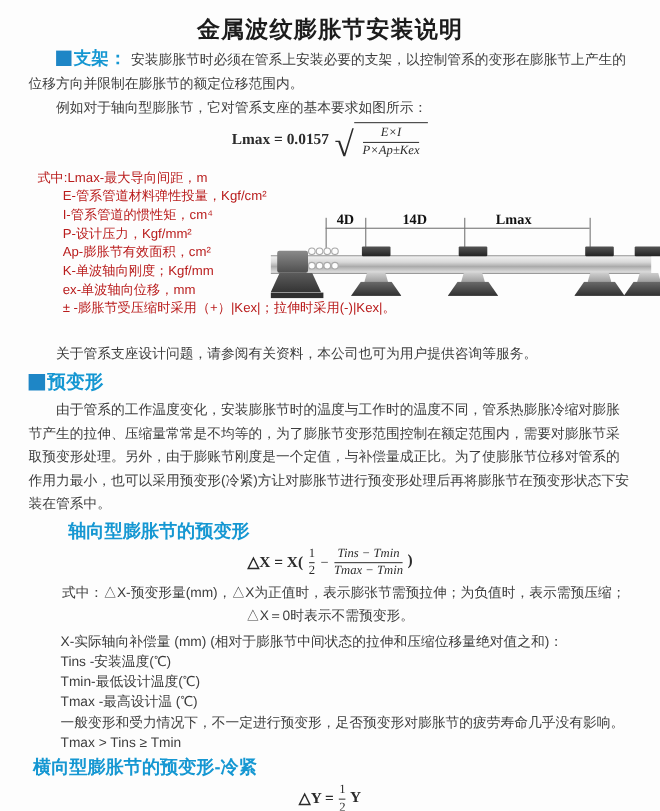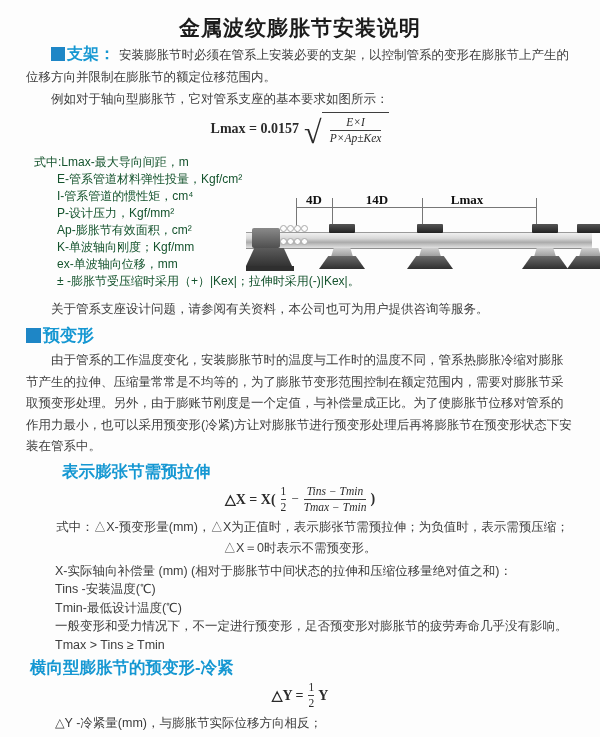--- a/index.html
+++ b/index.html
@@ -61,21 +61,21 @@
     font-size:11.5px;line-height:15px;font-style:italic;
     vertical-align:middle;
   }
   .vfrac .den{border-top:1px solid #3e3e3e;}
   .vfrac.upright{font-style:normal;}
   .f-op{margin:0 5px;font-size:13px;}
   
   .vars{margin-top:8px;}
   .vars div{
     margin-left:57px;
-    font-size:12px;line-height:17px;color:#14532d;
+    font-size:12px;line-height:17px;color:#b91c1c;
   }
   .vars div:first-child{margin-left:34px;}
   .sub-lines{margin-top:3px;}
   .sub-lines div{
     margin:0 26px 0 55px;
     font-size:12.5px;line-height:18.5px;color:#3d3d3d;
   }
   
   .diagram{
     position:absolute;left:246px;top:194px;
@@ -165,27 +165,27 @@
     <span class="saddle" style="left:173px;"></span>
     <span class="gbase" style="left:161px;"></span>
     <span class="cap" style="left:286px;"></span>
     <span class="saddle" style="left:288px;"></span>
     <span class="gbase" style="left:276px;"></span>
     <span class="cap" style="left:331px;"></span>
     <span class="saddle" style="left:333px;"></span>
     <span class="gbase" style="left:321px;"></span>
   </div>
 
-  <p class="body indent" style="margin-top:8px;">关于管系支座设计问题，请参阅有关资料，本公司也可为用户提供咨询等服务。</p>
+  <p class="body indent" style="margin-top:21px;">关于管系支座设计问题，请参阅有关资料，本公司也可为用户提供咨询等服务。</p>
 
   <div class="h2"><span class="sq"></span><span>预变形</span></div>
 
   <p class="body indent" style="margin-top:2px;line-height:21.5px;">由于管系的工作温度变化，安装膨胀节时的温度与工作时的温度不同，管系热膨胀冷缩对膨胀节产生的拉伸、压缩量常常是不均等的，为了膨胀节变形范围控制在额定范围内，需要对膨胀节采取预变形处理。另外，由于膨账节刚度是一个定值，与补偿量成正比。为了使膨胀节位移对管系的作用力最小，也可以采用预变形(冷紧)方让对膨胀节进行预变形处理后再将膨胀节在预变形状态下安装在管系中。</p>
 
-  <div class="h3">表示膨张节需预拉伸</div>
+  <div class="h3">轴向型膨胀节的预变形</div>
 
   <div class="formula">
     <span class="f-lhs">△X = X(</span>
     <span class="vfrac upright">
       <span class="num">1</span>
       <span class="den">2</span>
     </span>
     <span class="f-op">−</span>
     <span class="vfrac">
       <span class="num">Tins − Tmin</span>
@@ -193,20 +193,21 @@
     </span>
     <span class="f-rhs">)</span>
   </div>
 
   <p class="body indent" style="margin-top:2px;line-height:21px;text-align:center;">式中：△X-预变形量(mm)，△X为正值时，表示膨张节需预拉伸；为负值时，表示需预压缩；△X＝0时表示不需预变形。</p>
 
   <div class="sub-lines">
     <div>X-实际轴向补偿量 (mm) (相对于膨胀节中间状态的拉伸和压缩位移量绝对值之和)：</div>
     <div>Tins -安装温度(℃)</div>
     <div>Tmin-最低设计温度(℃)</div>
+    <div>Tmax -最高设计温 (℃)</div>
     <div>一般变形和受力情况下，不一定进行预变形，足否预变形对膨胀节的疲劳寿命几乎没有影响。</div>
     <div>Tmax &gt; Tins ≥ Tmin</div>
   </div>
 
   <div class="h3 flush">横向型膨胀节的预变形-冷紧</div>
 
   <div class="formula">
     <span class="f-lhs">△Y =</span>
     <span class="vfrac upright">
       <span class="num">1</span>

